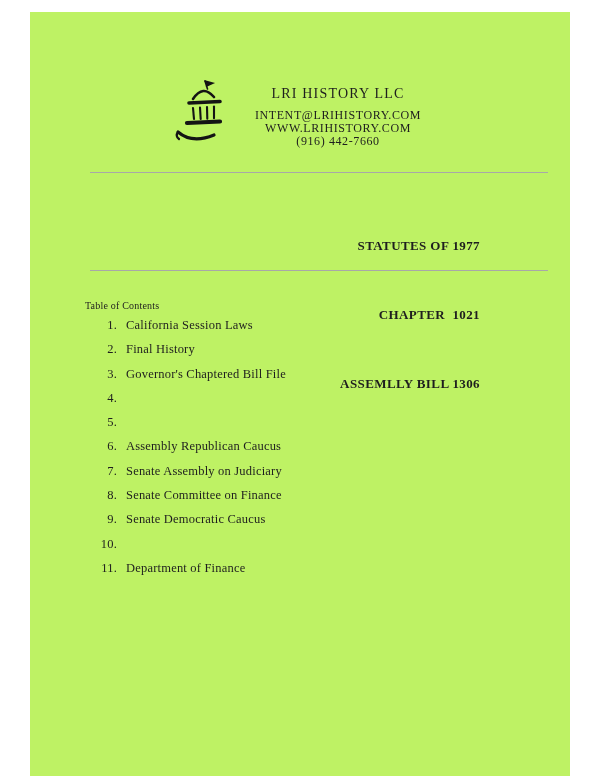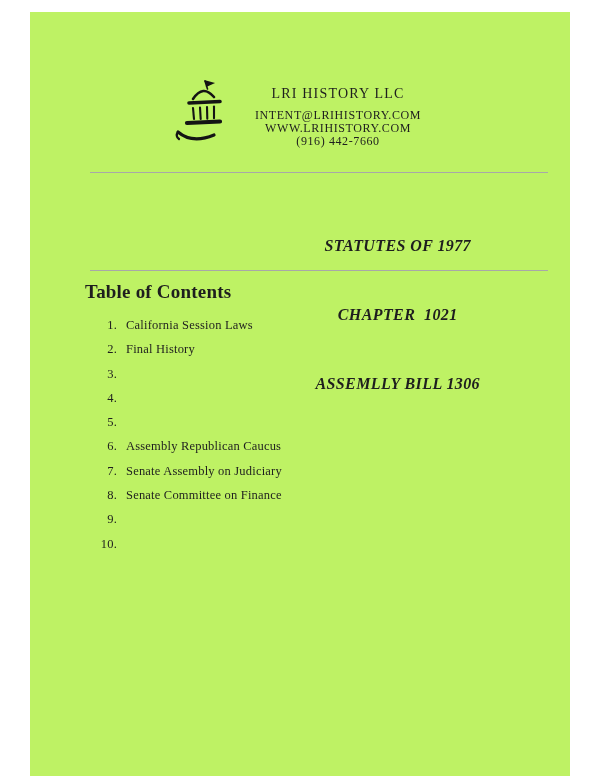--- a/index.html
+++ b/index.html
@@ -55,36 +55,35 @@
     border-top: 1px solid #a8a8a8;
   }
   .rule-1 { top: 160px; }
   .rule-2 { top: 258px; }
 
   
   .statute-block {
     position: absolute;
     right: 90px;
     top: 176px;
-    text-align: center;
+    text-align: right;
     font-weight: bold;
-    font-size: 16px;
+    font-size: 13px;
     letter-spacing: 0.4px;
     line-height: 23px;
     white-space: pre;
-    font-style: italic;
   }
 
   
   .toc-title {
     position: absolute;
     left: 55px;
-    top: 269px;
-    font-weight: bold;
-    font-size: 19px;
+    top: 288px;
+    font-weight: normal;
+    font-size: 10px;
     letter-spacing: 0.2px;
   }
   .toc-list {
     position: absolute;
     left: 55px;
     top: 306px;
     list-style: none;
     margin: 0;
     padding: 0;
   }
@@ -156,20 +155,21 @@
     <li class="toc-row">
       <span class="toc-num">1.</span>
       <span class="toc-label">California Session Laws</span>
     </li>
     <li class="toc-row">
       <span class="toc-num">2.</span>
       <span class="toc-label">Final History</span>
     </li>
     <li class="toc-row">
       <span class="toc-num">3.</span>
+      <span class="toc-label">Governor's Chaptered Bill File</span>
     </li>
     <li class="toc-row">
       <span class="toc-num">4.</span>
     </li>
     <li class="toc-row">
       <span class="toc-num">5.</span>
     </li>
     <li class="toc-row">
       <span class="toc-num">6.</span>
       <span class="toc-label">Assembly Republican Caucus</span>
@@ -177,19 +177,24 @@
     <li class="toc-row">
       <span class="toc-num">7.</span>
       <span class="toc-label">Senate Assembly on Judiciary</span>
     </li>
     <li class="toc-row">
       <span class="toc-num">8.</span>
       <span class="toc-label">Senate Committee on Finance</span>
     </li>
     <li class="toc-row">
       <span class="toc-num">9.</span>
+      <span class="toc-label">Senate Democratic Caucus</span>
     </li>
     <li class="toc-row">
       <span class="toc-num">10.</span>
     </li>
+    <li class="toc-row">
+      <span class="toc-num">11.</span>
+      <span class="toc-label">Department of Finance</span>
+    </li>
   </ol>
 
 </div>
 
 </body></html>

